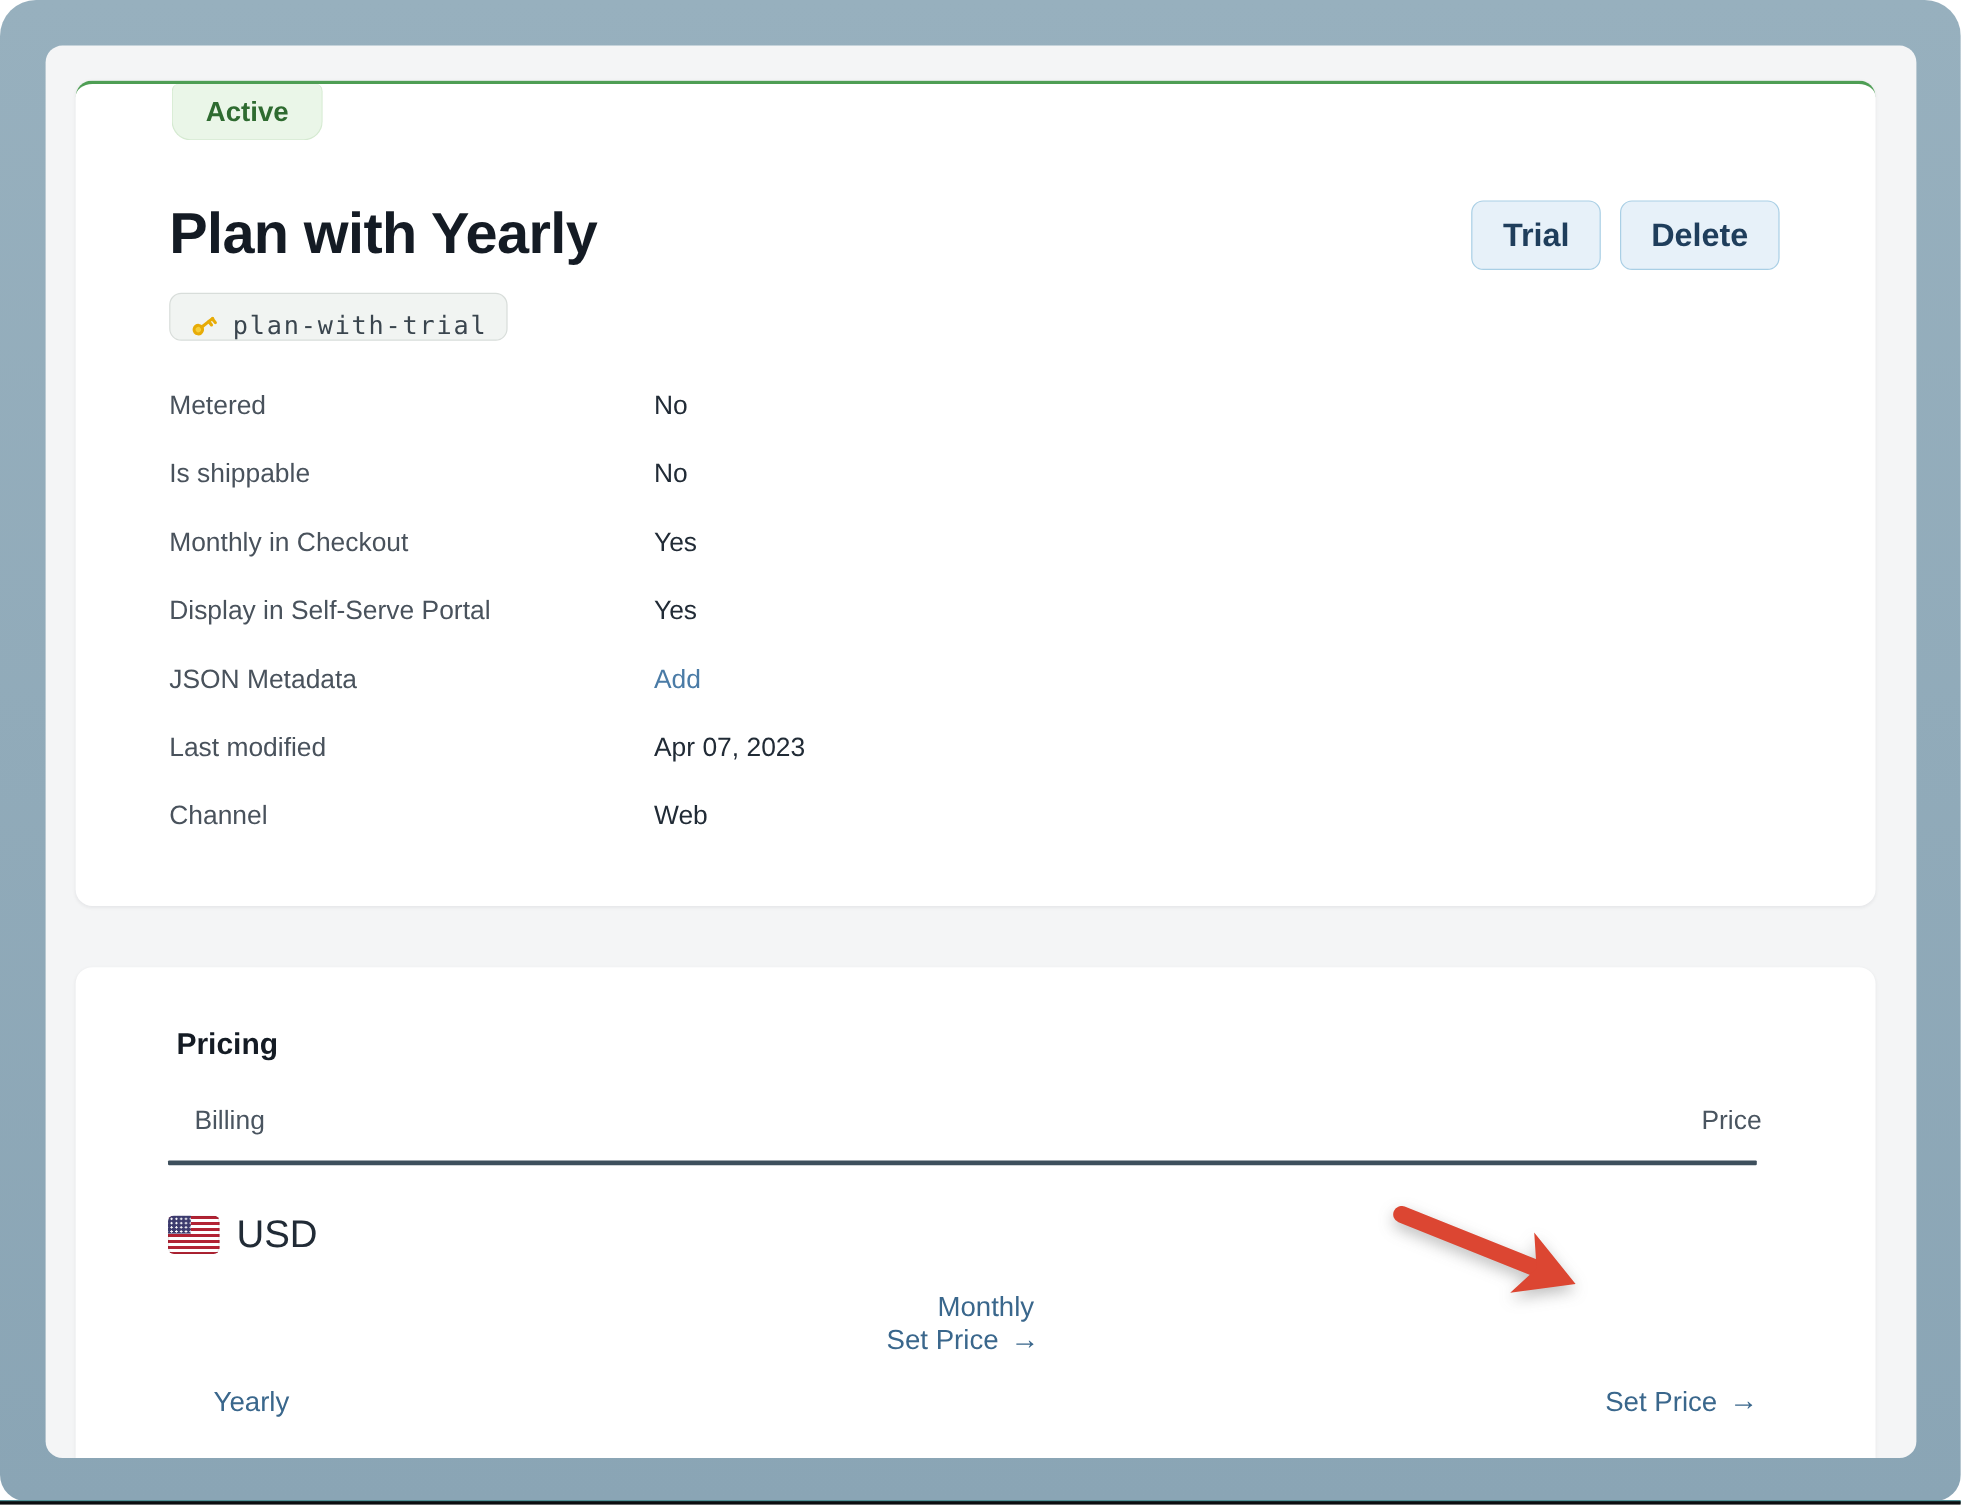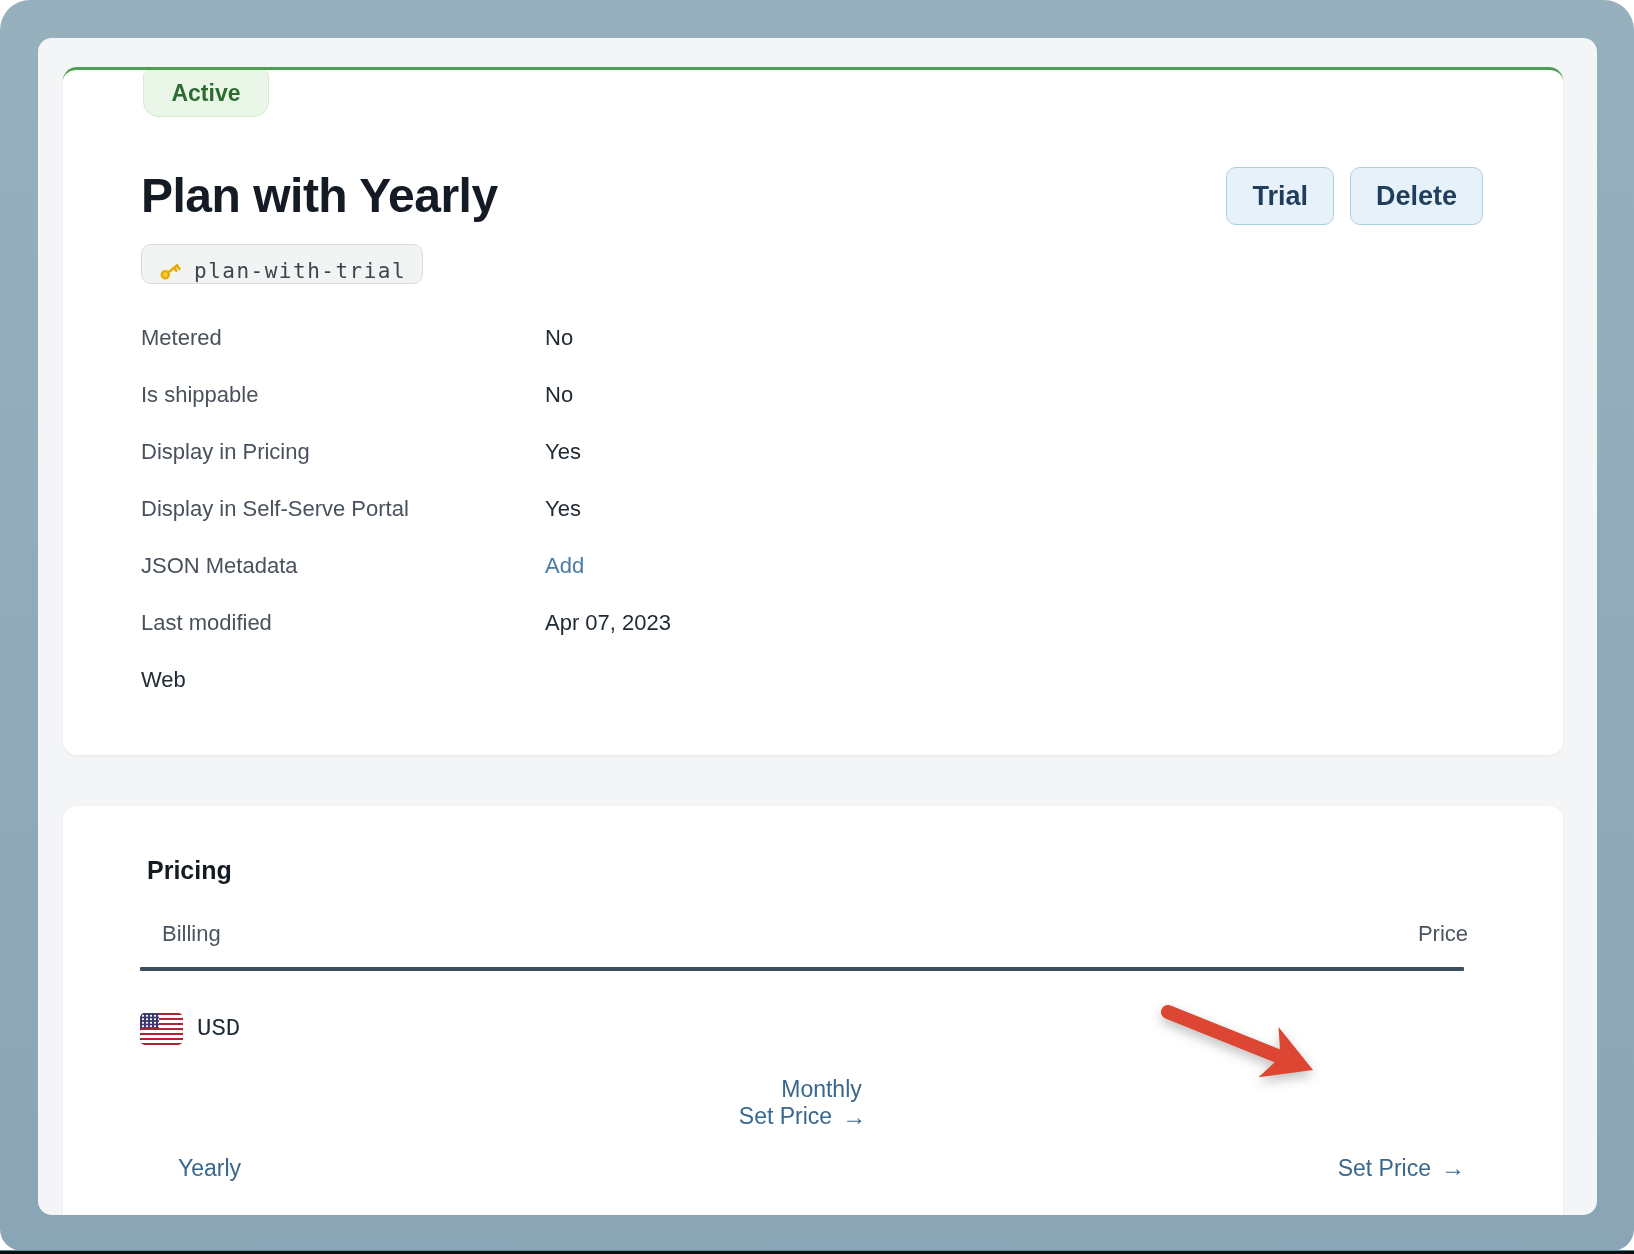--- a/index.html
+++ b/index.html
@@ -67,21 +67,21 @@
   .table-head .col-billing{padding-left:22px;}
   .head-divider{position:absolute;left:77px;right:99px;top:161px;height:4px;
     background:var(--hdr-border);border-radius:1px;}
 
   .price-row{position:absolute;left:77px;right:98px;display:flex;
     justify-content:space-between;align-items:center;font-size:23px;}
   .row-currency{top:200px;height:45px;justify-content:flex-start;gap:14px;}
   .row-monthly{top:270px;height:38px;flex-direction:column;}
   .row-yearly{top:343px;height:38px;}
   .indent{padding-left:38px;}
-  .currency-code{color:var(--value);font-size:24px;font-family:Liberation Mono, monospace;}
+  .currency-code{color:var(--value);font-size:32px;}
   .billing-link{color:var(--link);cursor:pointer;}
   .set-price{color:var(--link);cursor:pointer;display:inline-flex;align-items:center;gap:10px;}
   .arrow-glyph{font-size:24px;line-height:1;}
 
   .flag{position:relative;width:43px;height:32px;border-radius:5px;overflow:hidden;flex:none;
     background:repeating-linear-gradient(180deg,#b22334 0 2.5px,#ffffff 2.5px 5px);
     box-shadow:inset 0 0 0 1px rgba(0,0,0,.08);}
   .flag .canton{position:absolute;left:0;top:0;width:19px;height:15px;background:#3c3b6e;
     background-image:radial-gradient(#ffffff 0.8px,transparent 1px);
     background-size:4px 3.5px;background-position:1px 1px;}
@@ -122,36 +122,37 @@
     <div class="details">
       <div class="detail-row">
         <span class="lbl">Metered</span>
         <span class="val">No</span>
       </div>
       <div class="detail-row">
         <span class="lbl">Is shippable</span>
         <span class="val">No</span>
       </div>
       <div class="detail-row">
-        <span class="lbl">Display in Pricing</span>
+        <span class="lbl">Monthly in Checkout</span>
         <span class="val">Yes</span>
       </div>
       <div class="detail-row">
         <span class="lbl">Display in Self-Serve Portal</span>
         <span class="val">Yes</span>
       </div>
       <div class="detail-row">
         <span class="lbl">JSON Metadata</span>
         <span class="val value-link">Add</span>
       </div>
       <div class="detail-row">
         <span class="lbl">Last modified</span>
         <span class="val">Apr 07, 2023</span>
       </div>
       <div class="detail-row">
+        <span class="lbl">Channel</span>
         <span class="val">Web</span>
       </div>
     </div>
   </section>
 
   <section class="card card-pricing">
     <h2 class="section-title">Pricing</h2>
 
     <div class="table-head">
       <span class="col-billing">Billing</span>

